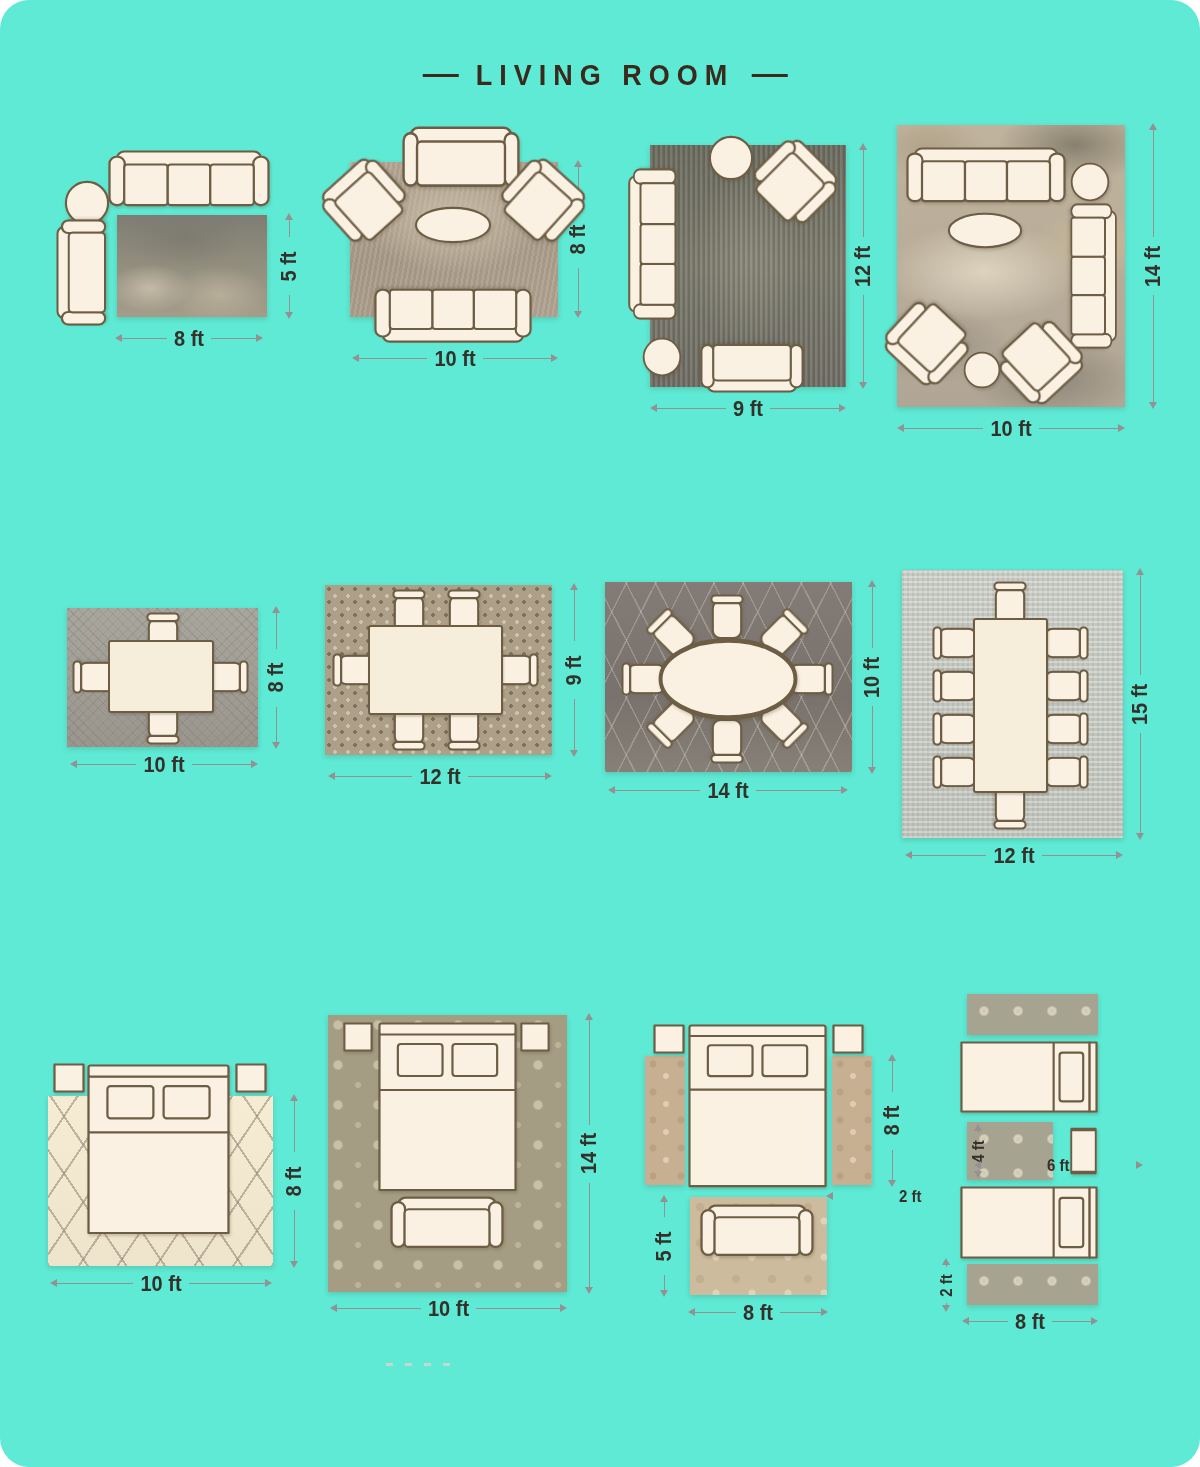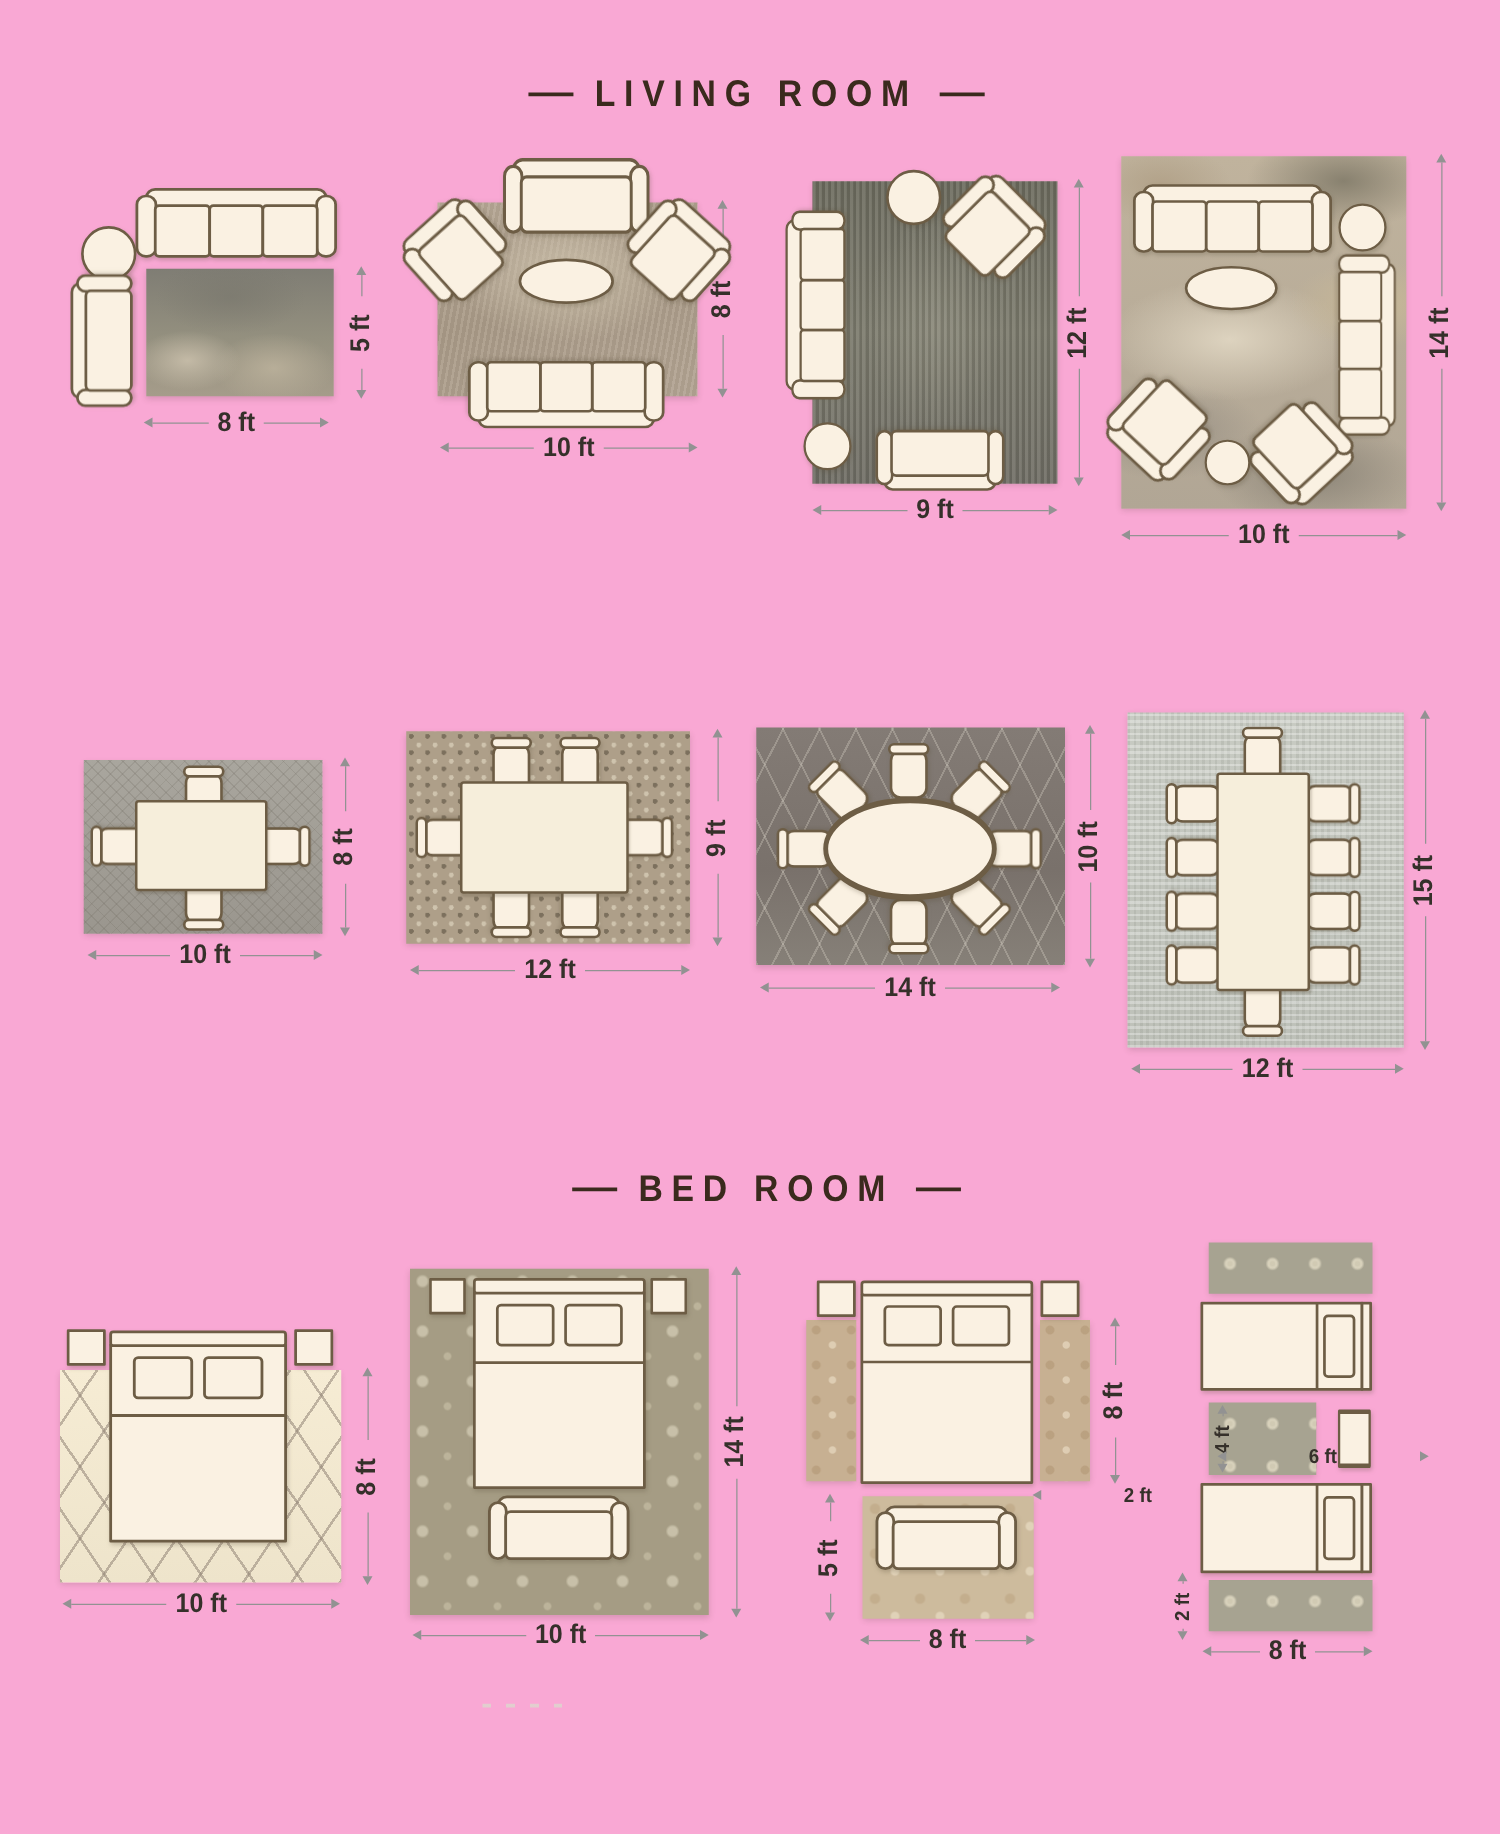--- a/index.html
+++ b/index.html
@@ -1,17 +1,17 @@
 <!DOCTYPE html>
 <html><head>
 <meta charset="utf-8">
 <style>
   html,body { margin:0; padding:0; background:#ffffff; }
   body { font-family:"Liberation Sans", sans-serif; }
-  #canvas { position:relative; width:1200px; height:1467px; background:#f9a8d4; overflow:hidden; }
+  #canvas { position:relative; width:1200px; height:1467px; background:#5eead4; overflow:hidden;border-radius:29px; }
 
   
   .section-title { position:absolute; transform:translateX(-50%); display:flex; align-items:center; gap:17px;
     color:#3a2a1d; font-weight:bold; font-size:27px; letter-spacing:7px; white-space:nowrap; }
   .section-title .dash { width:36px; height:3px; background:#3a2a1d; flex:none; }
   .section-title .ttl { transform:scaleY(1.1); }
 
   
   .rug { position:absolute; z-index:0; box-shadow:0 2px 5px rgba(60,50,40,0.18); }
   .rug-l1 { background:
@@ -419,25 +419,20 @@
         <span class="lbl">15 ft</span>
       </span>
       <i class="ln"></i>
     </div>
   <div class="dim dim-h" style="left:905px;top:844px;width:218px">
       <i class="ln"></i>
       <span class="lbl">12 ft</span>
       <i class="ln"></i>
     </div>
 
-  <div class="section-title" style="left:613px;top:936px">
-    <span class="dash"></span>
-    <span class="ttl">BED ROOM</span>
-    <span class="dash"></span>
-  </div>
 
   <div class="rug rug-b1" style="left:48px;top:1096px;width:225px;height:170px"></div>
   <svg class="fu" viewBox="0 0 32 30" preserveAspectRatio="none" style="left:53px;top:1063px;width:32px;height:30px">
       <use href="#nstand"></use>
     </svg>
   <svg class="fu" viewBox="0 0 32 30" preserveAspectRatio="none" style="left:235px;top:1063px;width:32px;height:30px">
       <use href="#nstand"></use>
     </svg>
   <svg class="fu" viewBox="0 0 140 170" preserveAspectRatio="none" style="left:87px;top:1064px;width:143px;height:171px">
       <use href="#bedv"></use>

